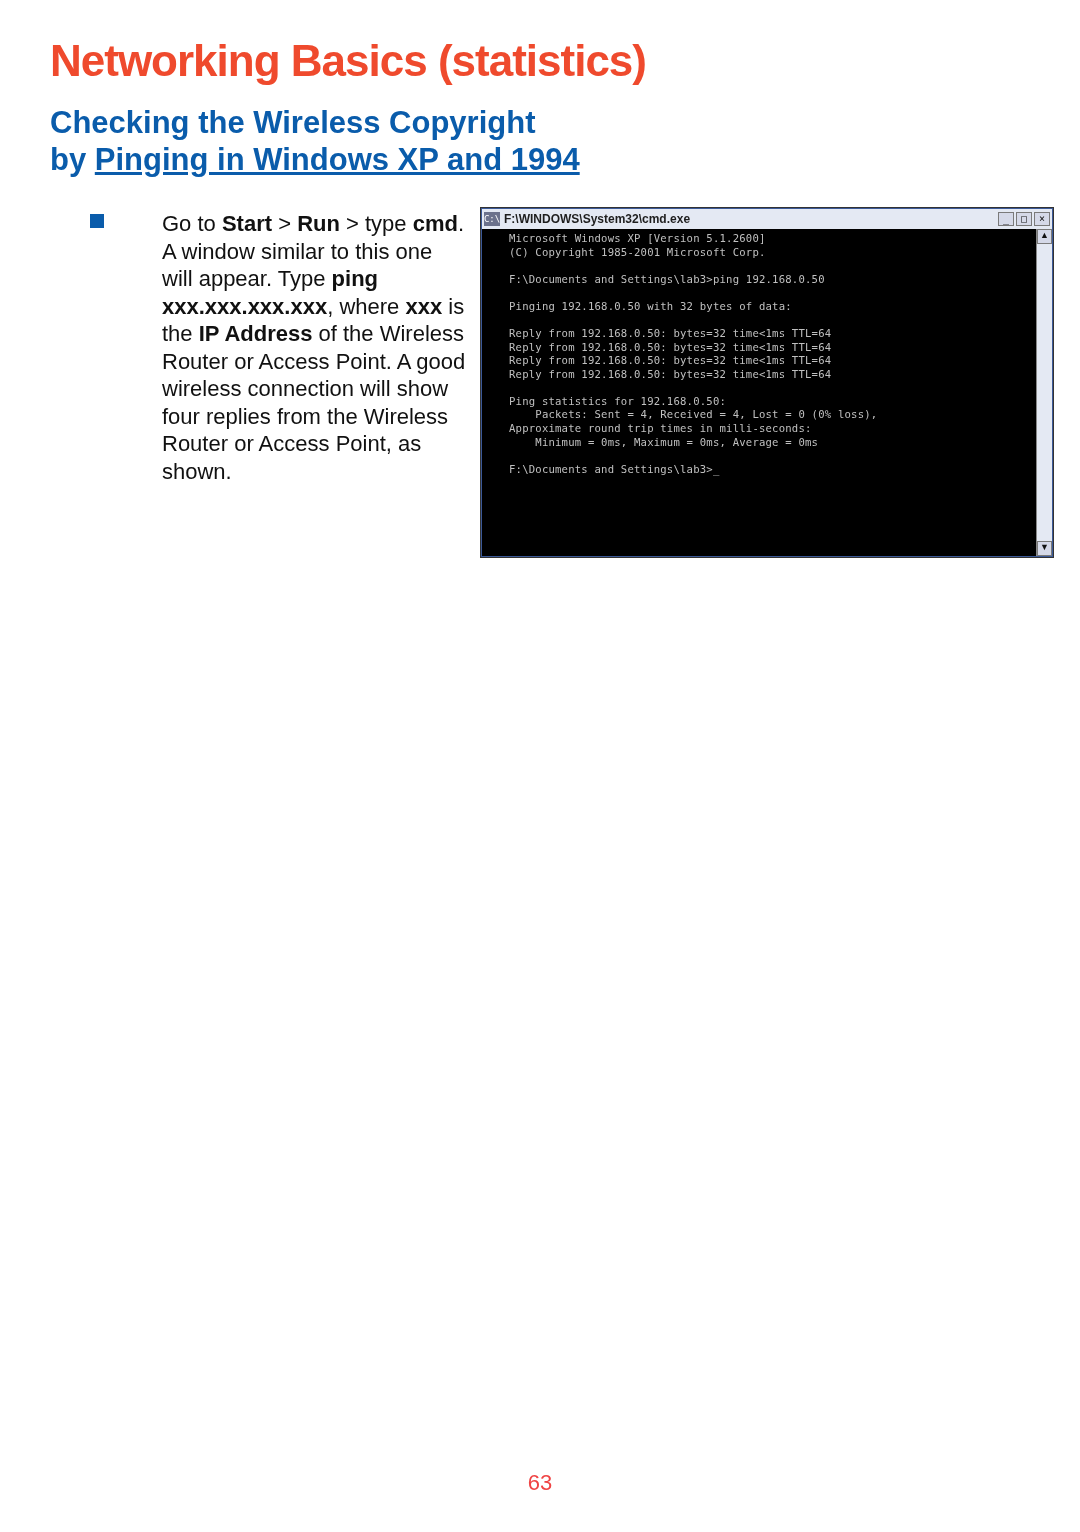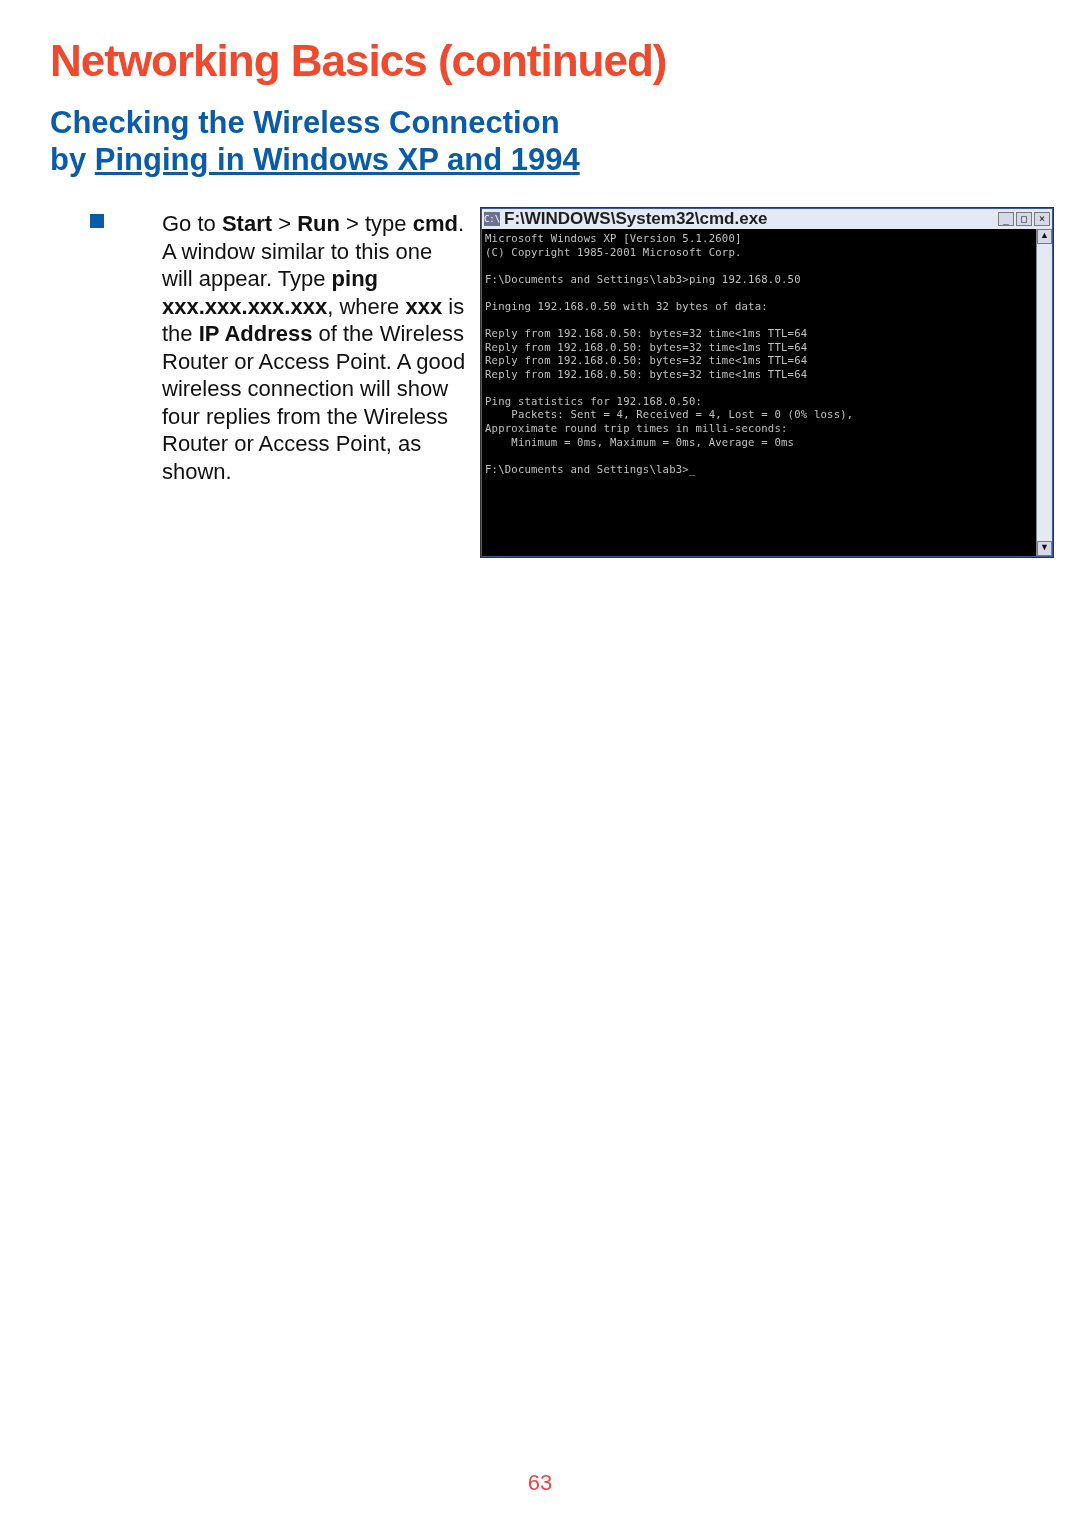--- a/index.html
+++ b/index.html
@@ -80,21 +80,21 @@
     margin-right: 4px;
     display: flex;
     align-items: center;
     justify-content: center;
     color: #fff;
     font-size: 9px;
     font-family: monospace;
   }
   .cmd-titlebar .ttl {
     flex: 1;
-    font-size: 17px;
+    font-size: 12px;
     font-weight: 700;
     color: #1e1e1e;
     font-family: Tahoma, Arial, sans-serif;
     white-space: nowrap;
     overflow: hidden;
   }
   .cmd-titlebar .btns {
     display: flex;
     gap: 2px;
   }
@@ -109,20 +109,21 @@
     text-align: center;
     font-family: monospace;
     color: #111;
     display: flex;
     align-items: center;
     justify-content: center;
   }
   .cmd-body-wrap {
     display: flex;
     background: #000;
+    padding-left: 24px;
   }
   .cmd-body {
     flex: 1;
     background: #000;
     color: #c0c0c0;
     font-family: "Lucida Console", monospace;
     font-size: 10.6px;
     letter-spacing: 0.2px;
     line-height: 1.28;
     padding: 3px 3px 4px 3px;
@@ -155,24 +156,24 @@
     text-align: center;
     font-size: 22px;
     color: #ef4444;
   }
 </style>
 </head>
 <body>
 
 <div class="page">
 
-  <h1 class="title">Networking Basics (continued)</h1>
+  <h1 class="title">Networking Basics (statistics)</h1>
 
   <div class="subtitle">
-    <span>Checking the Wireless Connection</span><br>
+    <span>Checking the Wireless Copyright</span><br>
     <span>by </span><span class="u">Pinging in Windows XP and 1994</span>
   </div>
 
   <div class="body-row">
     <div class="bullet"></div>
 
     <div class="body-text">
       <span>Go to </span><span class="b">Start</span><span> &gt; </span><span class="b">Run</span><span> &gt; </span><span>type </span><span class="b">cmd</span><span>.  A window similar to this one will appear.  Type </span><span class="cb">ping xxx.xxx.xxx.xxx</span><span>, where </span><span class="cb">xxx</span><span> is the </span><span class="cb">IP Address</span><span> of the Wireless Router or Access Point.  A good wireless connection will show four replies from the Wireless Router or Access Point, as shown.</span>
     </div>
 

